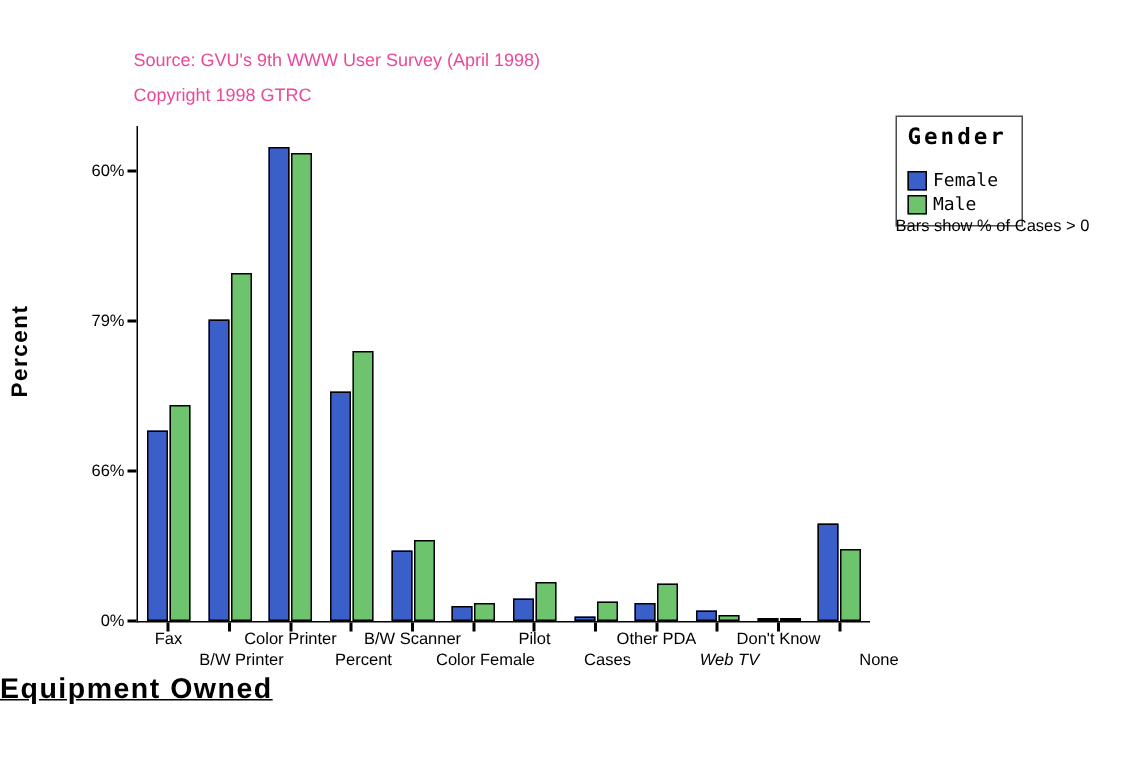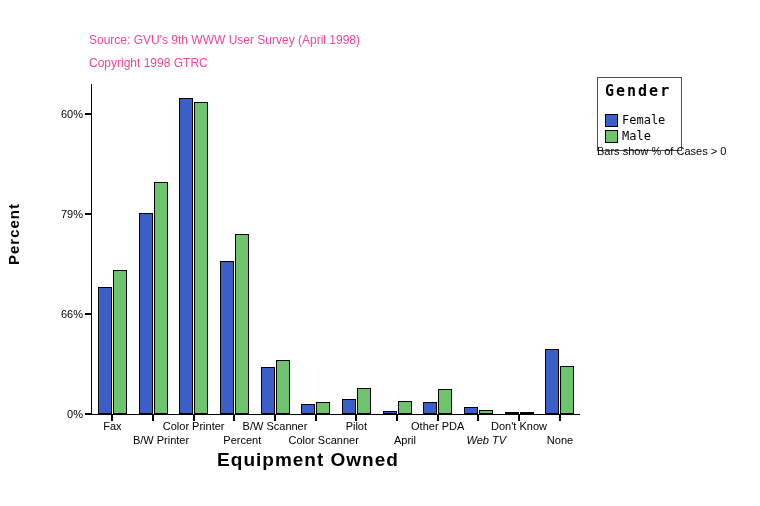--- a/index.html
+++ b/index.html
@@ -109,24 +109,24 @@
   }
   .x-label.row0 { top: 420px; }
   .x-label.row1 { top: 434px; padding-left: 16px; }
 
   
   #x-axis-title {
     position: absolute;
     left: 0;
     top: 449px;
     width: 616px;
-    text-align: center;
     font-size: 19px;
     font-weight: bold;
     letter-spacing: 1px;
+    text-decoration: underline;
   }
 
   
   #legend-box {
     position: absolute;
     left: 597px;
     top: 77px;
     border: 1px solid #4d4d4d;
     background: #fff;
     padding: 4px 10px 5px 7px;
@@ -235,27 +235,27 @@
         <div class="x-tick" style="left: 467.667px;"></div>
       </div>
   </div>
 
   <div id="x-labels">
       <div class="x-label row0" style="left: 112.333px;">Fax</div>
       <div class="x-label row1" style="left: 153px;">B/W Printer</div>
       <div class="x-label row0" style="left: 193.667px;">Color Printer</div>
       <div class="x-label row1" style="left: 234.333px;">Percent</div>
       <div class="x-label row0" style="left: 275px;">B/W Scanner</div>
-      <div class="x-label row1" style="left: 315.667px;">Color Scanner</div>
+      <div class="x-label row1" style="left: 315.667px;">Color Female</div>
       <div class="x-label row0" style="left: 356.333px;">Pilot</div>
-      <div class="x-label row1" style="left: 397px;">April</div>
+      <div class="x-label row1" style="left: 397px;">Cases</div>
       <div class="x-label row0" style="left: 437.667px;">Other PDA</div>
       <div class="x-label row1" style="left: 478.333px; font-style: italic;">Web TV</div>
       <div class="x-label row0" style="left: 519px;">Don't Know</div>
-      <div class="x-label row1" style="left: 552px;">None</div>
+      <div class="x-label row1" style="left: 578px;">None</div>
     </div>
 
   <div id="x-axis-title">Equipment Owned</div>
 
   <div id="legend-box">
     <div id="legend-title">Gender</div>
     <div id="legend-entries">
         <div class="legend-item">
           <span class="legend-swatch" style="background: rgb(58, 95, 200);"></span>
           <span class="legend-label">Female</span>

